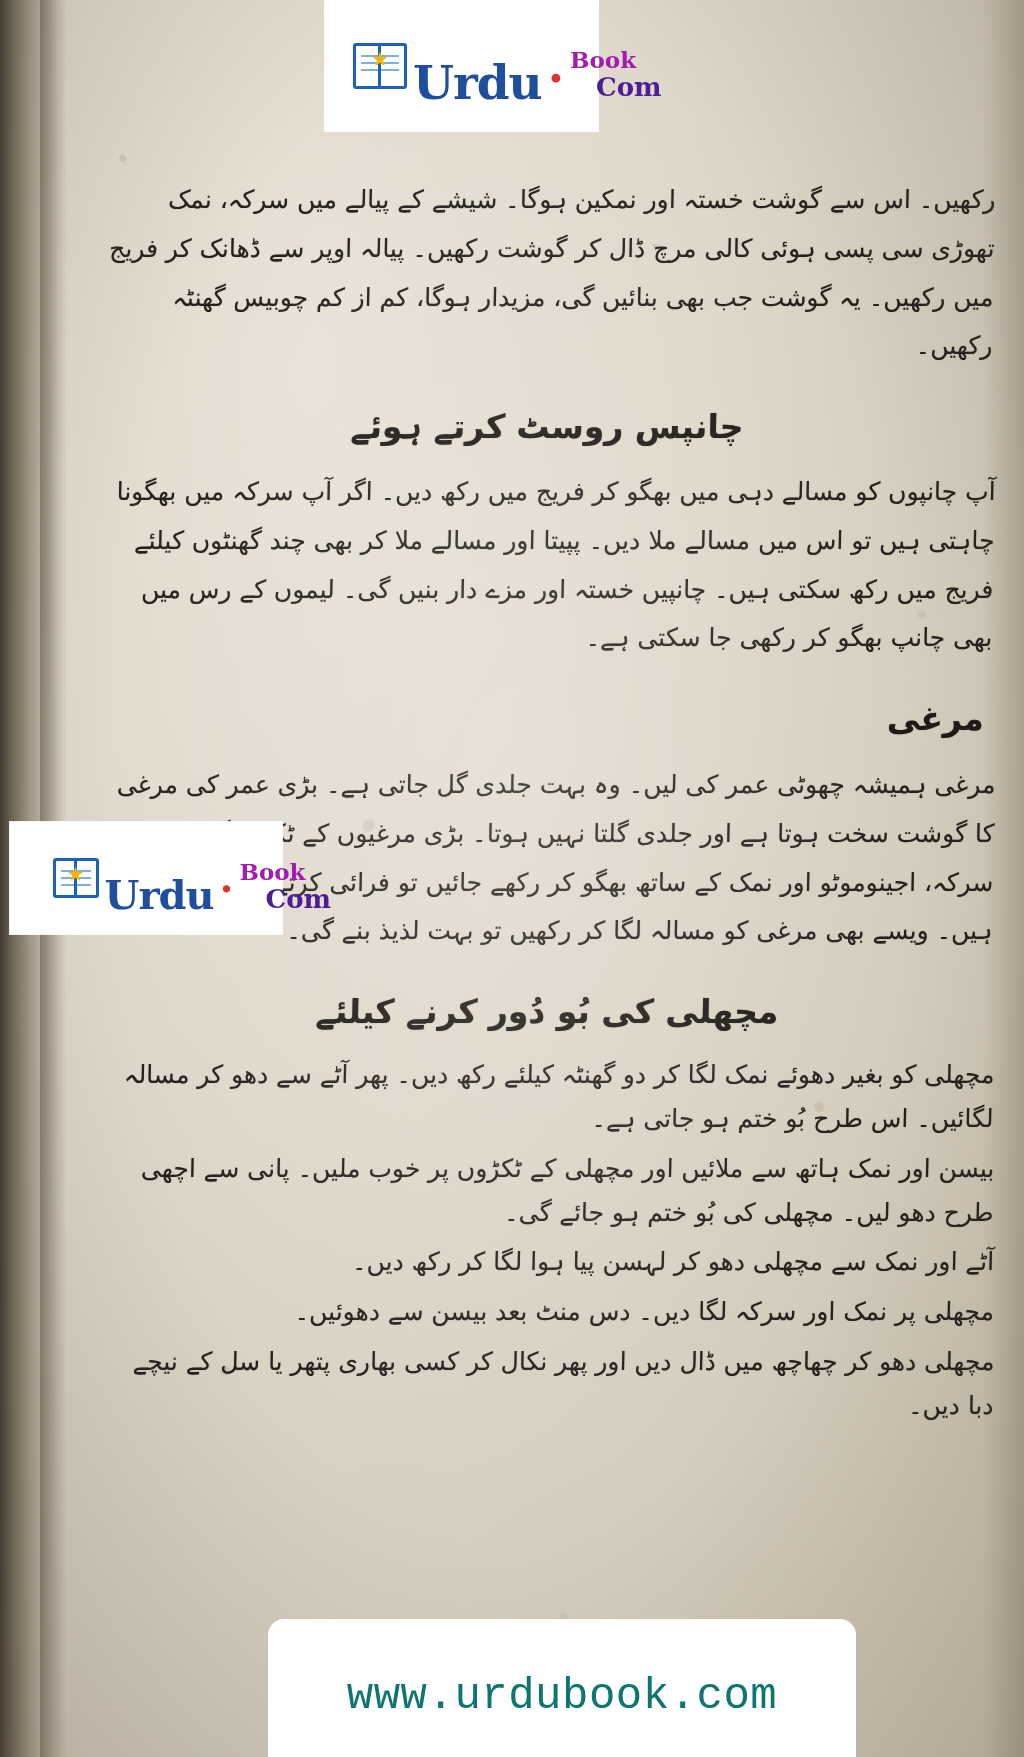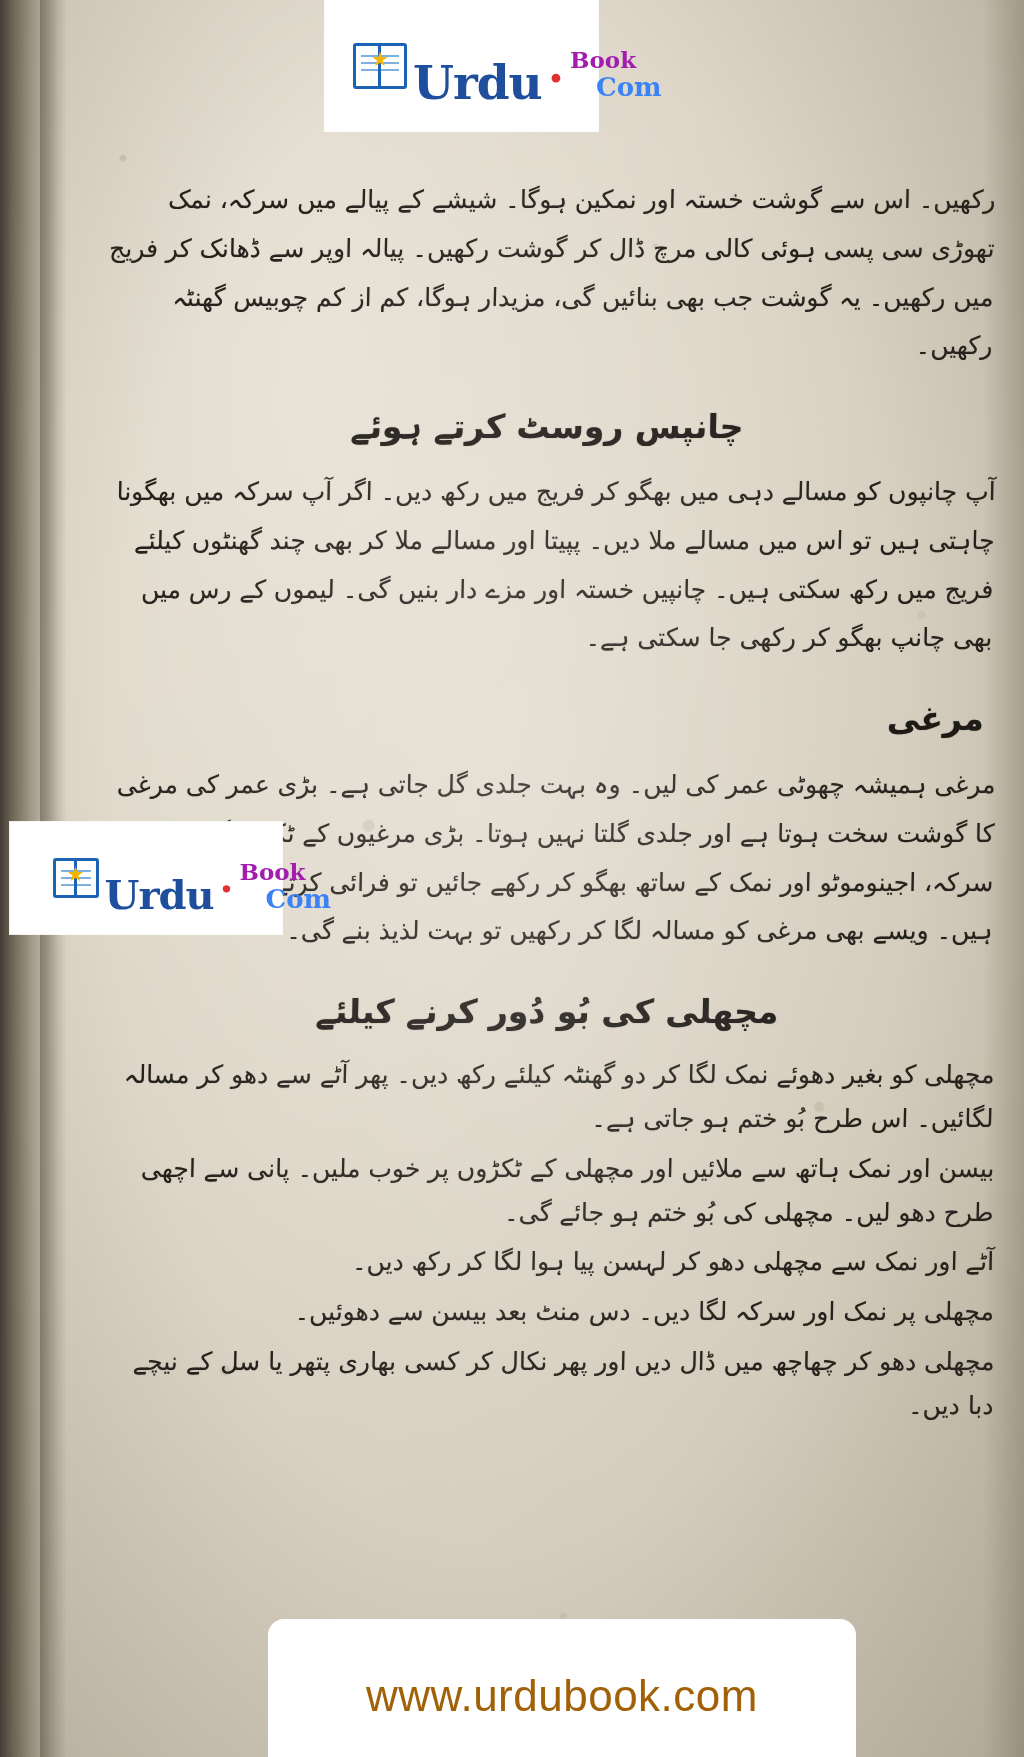--- a/index.html
+++ b/index.html
@@ -176,21 +176,21 @@
     font-weight: bold;
     color: #a21caf;
     position: absolute;
     top: -20px; left: 0;
     white-space: nowrap;
   }
   .logo-com {
     font-family: "DejaVu Serif", serif;
     font-size: 26px;
     font-weight: bold;
-    color: #3b82f6;
+    color: #4c1d95;
     position: absolute;
     top: 6px; left: 26px;
     white-space: nowrap;
   }
   .logo-mid .logo-word { font-size: 40px; }
   .logo-mid .logo-dot { font-size: 40px; }
   .logo-mid .book-icon { width: 46px; height: 40px; }
 
   
   .url-bar {
@@ -198,23 +198,23 @@
     left: 268px; top: 1619px;
     width: 588px; height: 138px;
     background: #ffffff;
     border-top-left-radius: 16px;
     border-top-right-radius: 16px;
     display: flex;
     align-items: center;
     justify-content: center;
   }
   .url-text {
-    font-family: Liberation Sans, sans-serif;
+    font-family: Liberation Mono, monospace;
     font-size: 44px;
-    color: #a16207;
+    color: #0f766e;
     letter-spacing: 0.5px;
     white-space: nowrap;
     margin-top: 16px;
   }
 </style>
 </head>
 <body>
 
 <div class="page">
 

